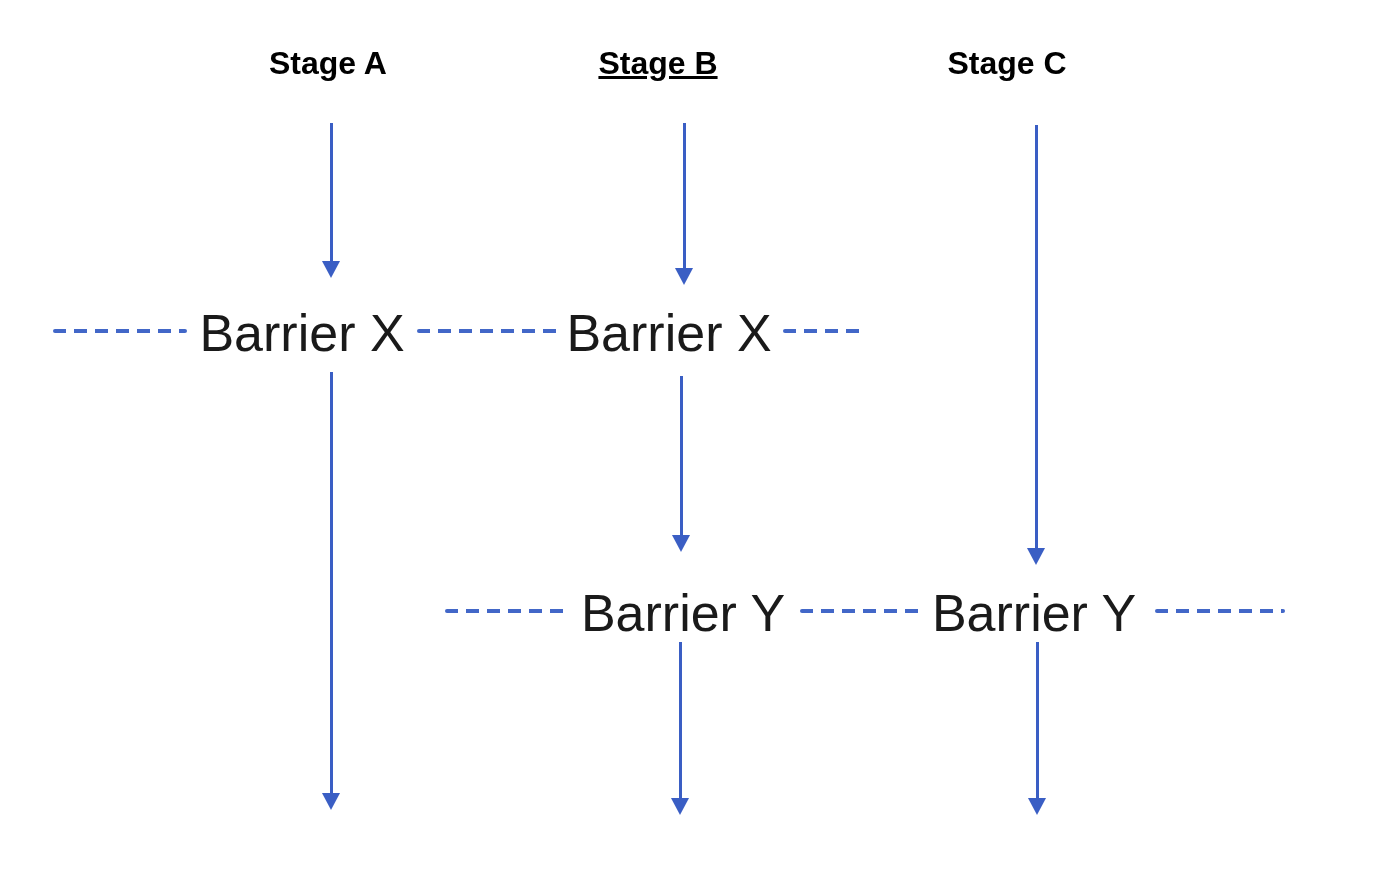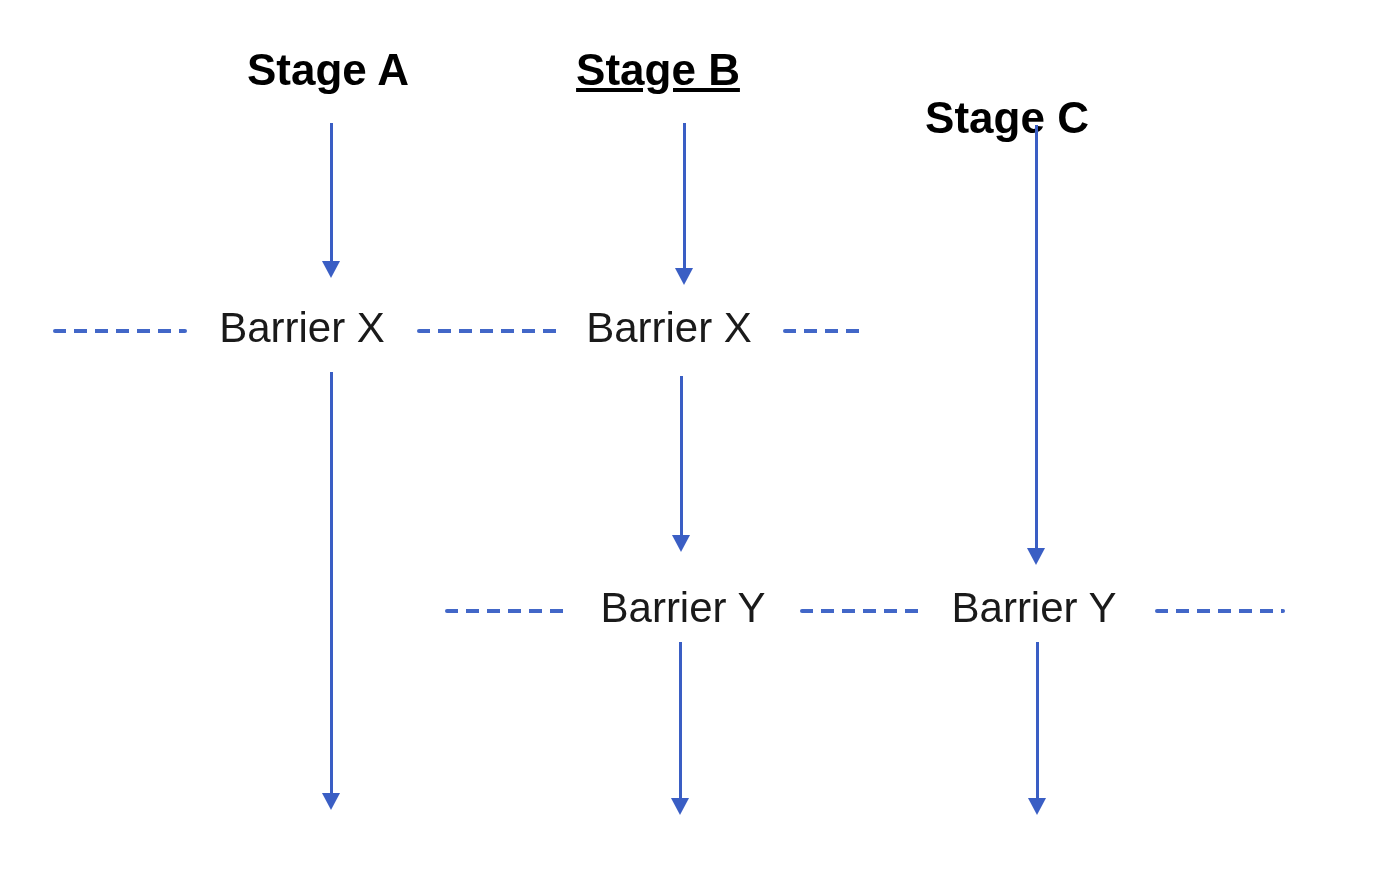--- a/index.html
+++ b/index.html
@@ -12,30 +12,30 @@
   .canvas{
     position:relative;
     width:1379px;height:875px;
     background:#ffffff;
     overflow:hidden;
     font-family:"Liberation Sans", sans-serif;
   }
   .stage-title{
     position:absolute;
     transform:translateX(-50%);
-    font-size:44px;
+    font-size:32px;
     font-weight:700;
     color:var(--title-black);
     line-height:1.1;
     white-space:nowrap;
   }
   .barrier-label{
     position:absolute;
     transform:translateX(-50%);
-    font-size:42px;
+    font-size:52px;
     font-weight:400;
     color:var(--barrier-text);
     line-height:1.1;
     white-space:nowrap;
     background:#ffffff;
   }
   .varrow{
     position:absolute;
     width:3px;
     background:var(--arrow-blue);
@@ -60,21 +60,21 @@
     border-radius:2px;
   }
 </style>
 </head>
 <body>
 
 <div class="canvas">
 
   <div class="stage-title" style="left:328px; top:46px;">Stage A</div>
   <div class="stage-title" style="left:658px; top:46px;text-decoration:underline;">Stage B</div>
-  <div class="stage-title" style="left:1007px; top:46px;margin-top:48px;">Stage C</div>
+  <div class="stage-title" style="left:1007px; top:46px;">Stage C</div>
 
   <div class="varrow" style="left:329.5px; top:123px; height:140px;"></div>
   <div class="varrow" style="left:329.5px; top:372px; height:423px;"></div>
 
   <div class="varrow" style="left:682.5px; top:123px; height:147px;"></div>
   <div class="varrow" style="left:679.5px; top:376px; height:161px;"></div>
   <div class="varrow" style="left:678.5px; top:642px; height:158px;"></div>
 
   <div class="varrow" style="left:1034.5px; top:125px; height:425px;"></div>
   <div class="varrow" style="left:1035.5px; top:642px; height:158px;"></div>

